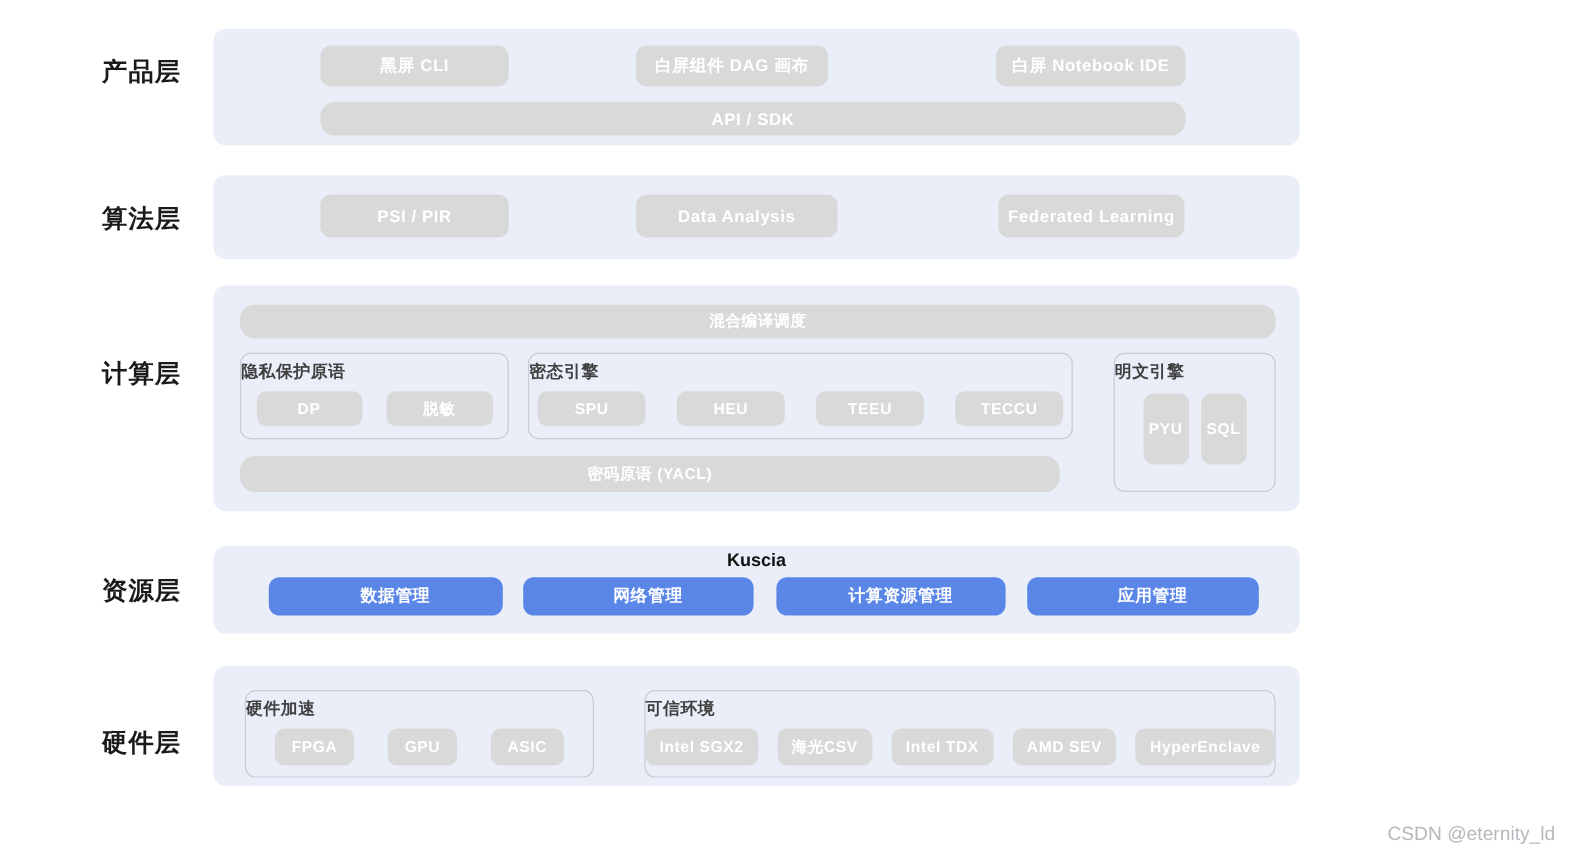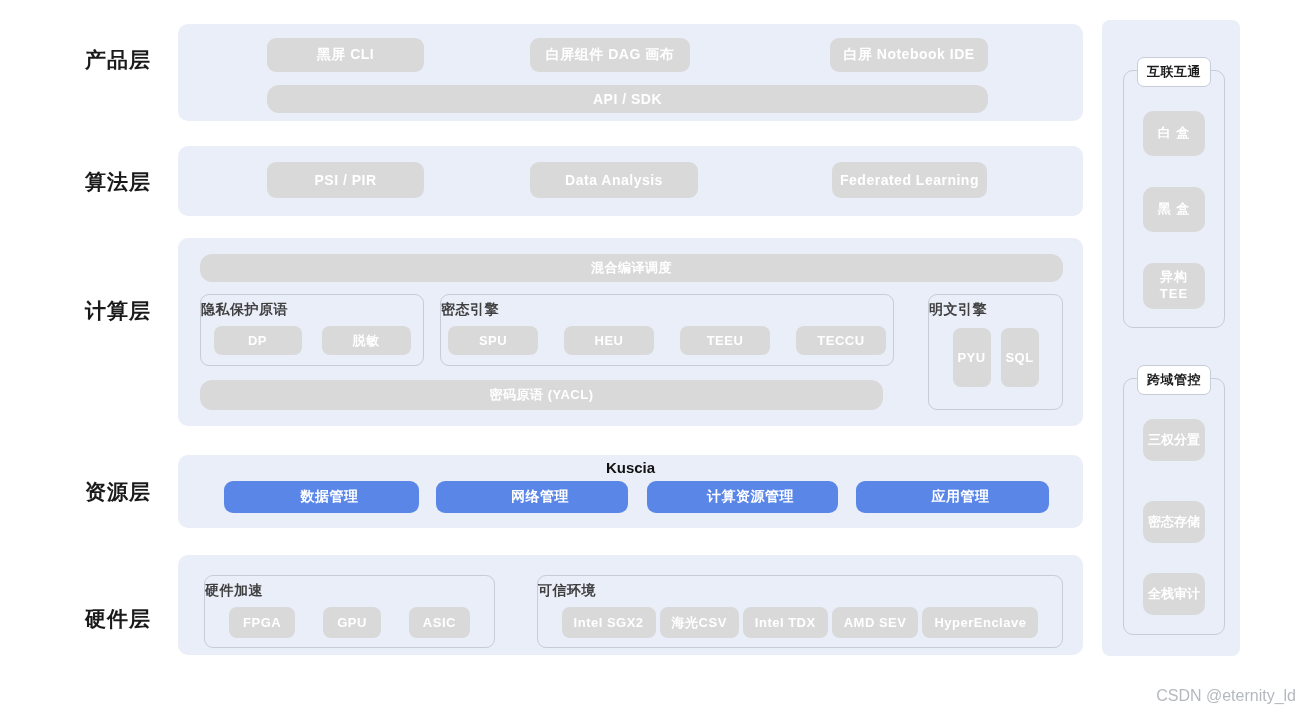--- a/index.html
+++ b/index.html
@@ -128,39 +128,25 @@
     <div class="box" style="left:26px;top:20px;width:291px;height:73px">
       <div class="box-title">硬件加速</div>
       <div class="box-pills" style="gap:28px">
         <div class="box-pill" style="height:31px;padding:0 14px">FPGA</div>
         <div class="box-pill" style="height:31px;padding:0 14px">GPU</div>
         <div class="box-pill" style="height:31px;padding:0 14px">ASIC</div>
       </div>
     </div>
     <div class="box" style="left:359px;top:20px;width:526px;height:73px">
       <div class="box-title">可信环境</div>
-      <div class="box-pills" style="gap:4px">
+      <div class="box-pills" style="gap:16px">
         <div class="box-pill" style="height:31px;padding:0 12px">Intel SGX2</div>
         <div class="box-pill" style="height:31px;padding:0 12px">海光CSV</div>
         <div class="box-pill" style="height:31px;padding:0 12px">Intel TDX</div>
         <div class="box-pill" style="height:31px;padding:0 12px">AMD SEV</div>
         <div class="box-pill" style="height:31px;padding:0 12px">HyperEnclave</div>
       </div>
     </div>
   </div>
 
-  <div class="sidebar">
-    <div class="side-box" style="top:50px;height:258px">
-      <div class="side-tab">互联互通</div>
-      <div class="side-pill" style="top:40px;height:45px">白 盒</div>
-      <div class="side-pill" style="top:116px;height:45px">黑 盒</div>
-      <div class="side-pill" style="top:192px;height:46px;white-space:normal;width:62px">异构 TEE</div>
-    </div>
-    <div class="side-box" style="top:358px;height:257px">
-      <div class="side-tab">跨域管控</div>
-      <div class="side-pill" style="top:40px;height:42px;letter-spacing:0">三权分置</div>
-      <div class="side-pill" style="top:122px;height:42px;letter-spacing:0">密态存储</div>
-      <div class="side-pill" style="top:194px;height:42px;letter-spacing:0">全栈审计</div>
-    </div>
-  </div>
 
   <div class="watermark">CSDN @eternity_ld</div>
 </div>
 
 </body></html>

